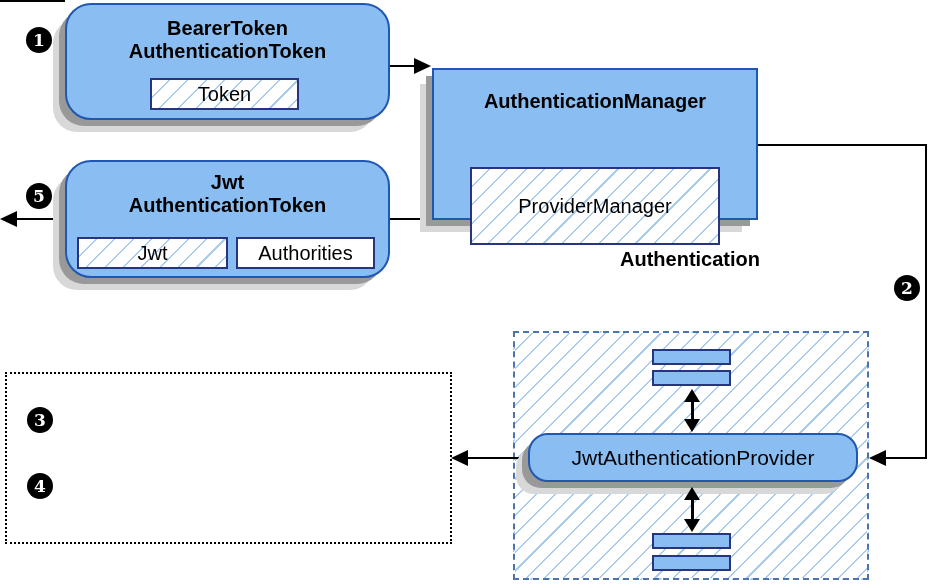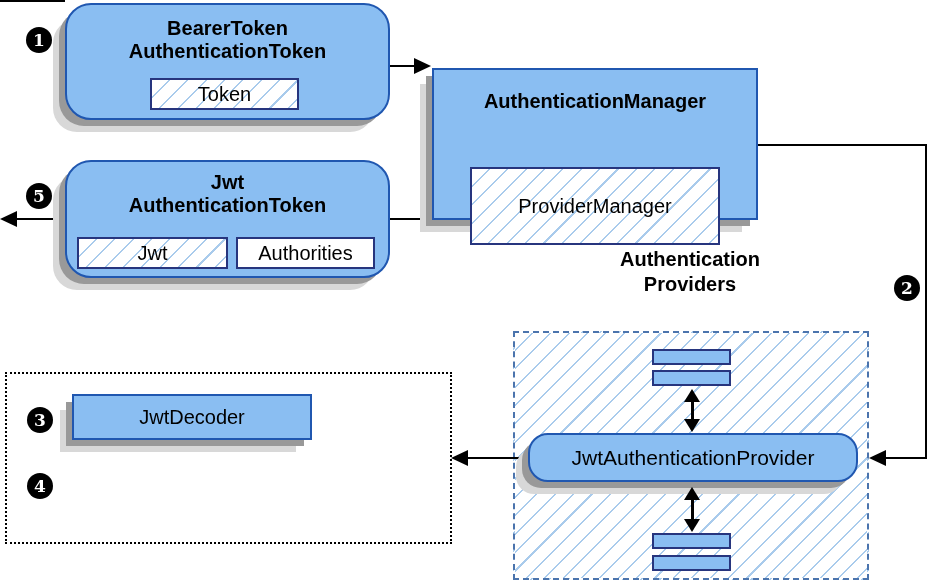--- a/index.html
+++ b/index.html
@@ -116,21 +116,20 @@
   </div>
   <div class="abs hatch innerbox flexcenter z2" style="left:77px;top:237px;width:151px;height:32px;">
     <span>Jwt</span>
   </div>
   <div class="abs innerbox flexcenter z2" style="left:236px;top:237px;width:139px;height:32px;background:#fff;justify-content:center;">
     <span>Authorities</span>
   </div>
 
   <div class="abs grouplabel z2" style="left:588px;top:247px;width:204px;">
     <div>Authentication</div>
-    <div>Providers</div>
   </div>
 
   <div class="abs hatch dashedbox z0" style="left:513px;top:331px;width:356px;height:249px;"></div>
 
   <div class="abs bar z2" style="left:652px;top:349px;"></div>
   <div class="abs bar z2" style="left:652px;top:370px;"></div>
 
   <div class="abs dblarrow z2" style="left:684px;top:389px;height:43px;">
     <div class="up"></div>
       <div class="shaft"></div>
@@ -145,18 +144,15 @@
     <div class="up"></div>
       <div class="shaft"></div>
       <div class="down"></div>
   </div>
 
   <div class="abs bar z2" style="left:652px;top:533px;"></div>
   <div class="abs bar z2" style="left:652px;top:555px;"></div>
 
   <div class="abs dottedbox z0" style="left:5px;top:372px;width:447px;height:172px;"></div>
 
-  <div class="abs bluebox flexcenter z2" style="left:72px;top:394px;width:240px;height:46px;">
-    <span>JwtDecoder</span>
-  </div>
 
 
 </div>
 
 </body></html>

